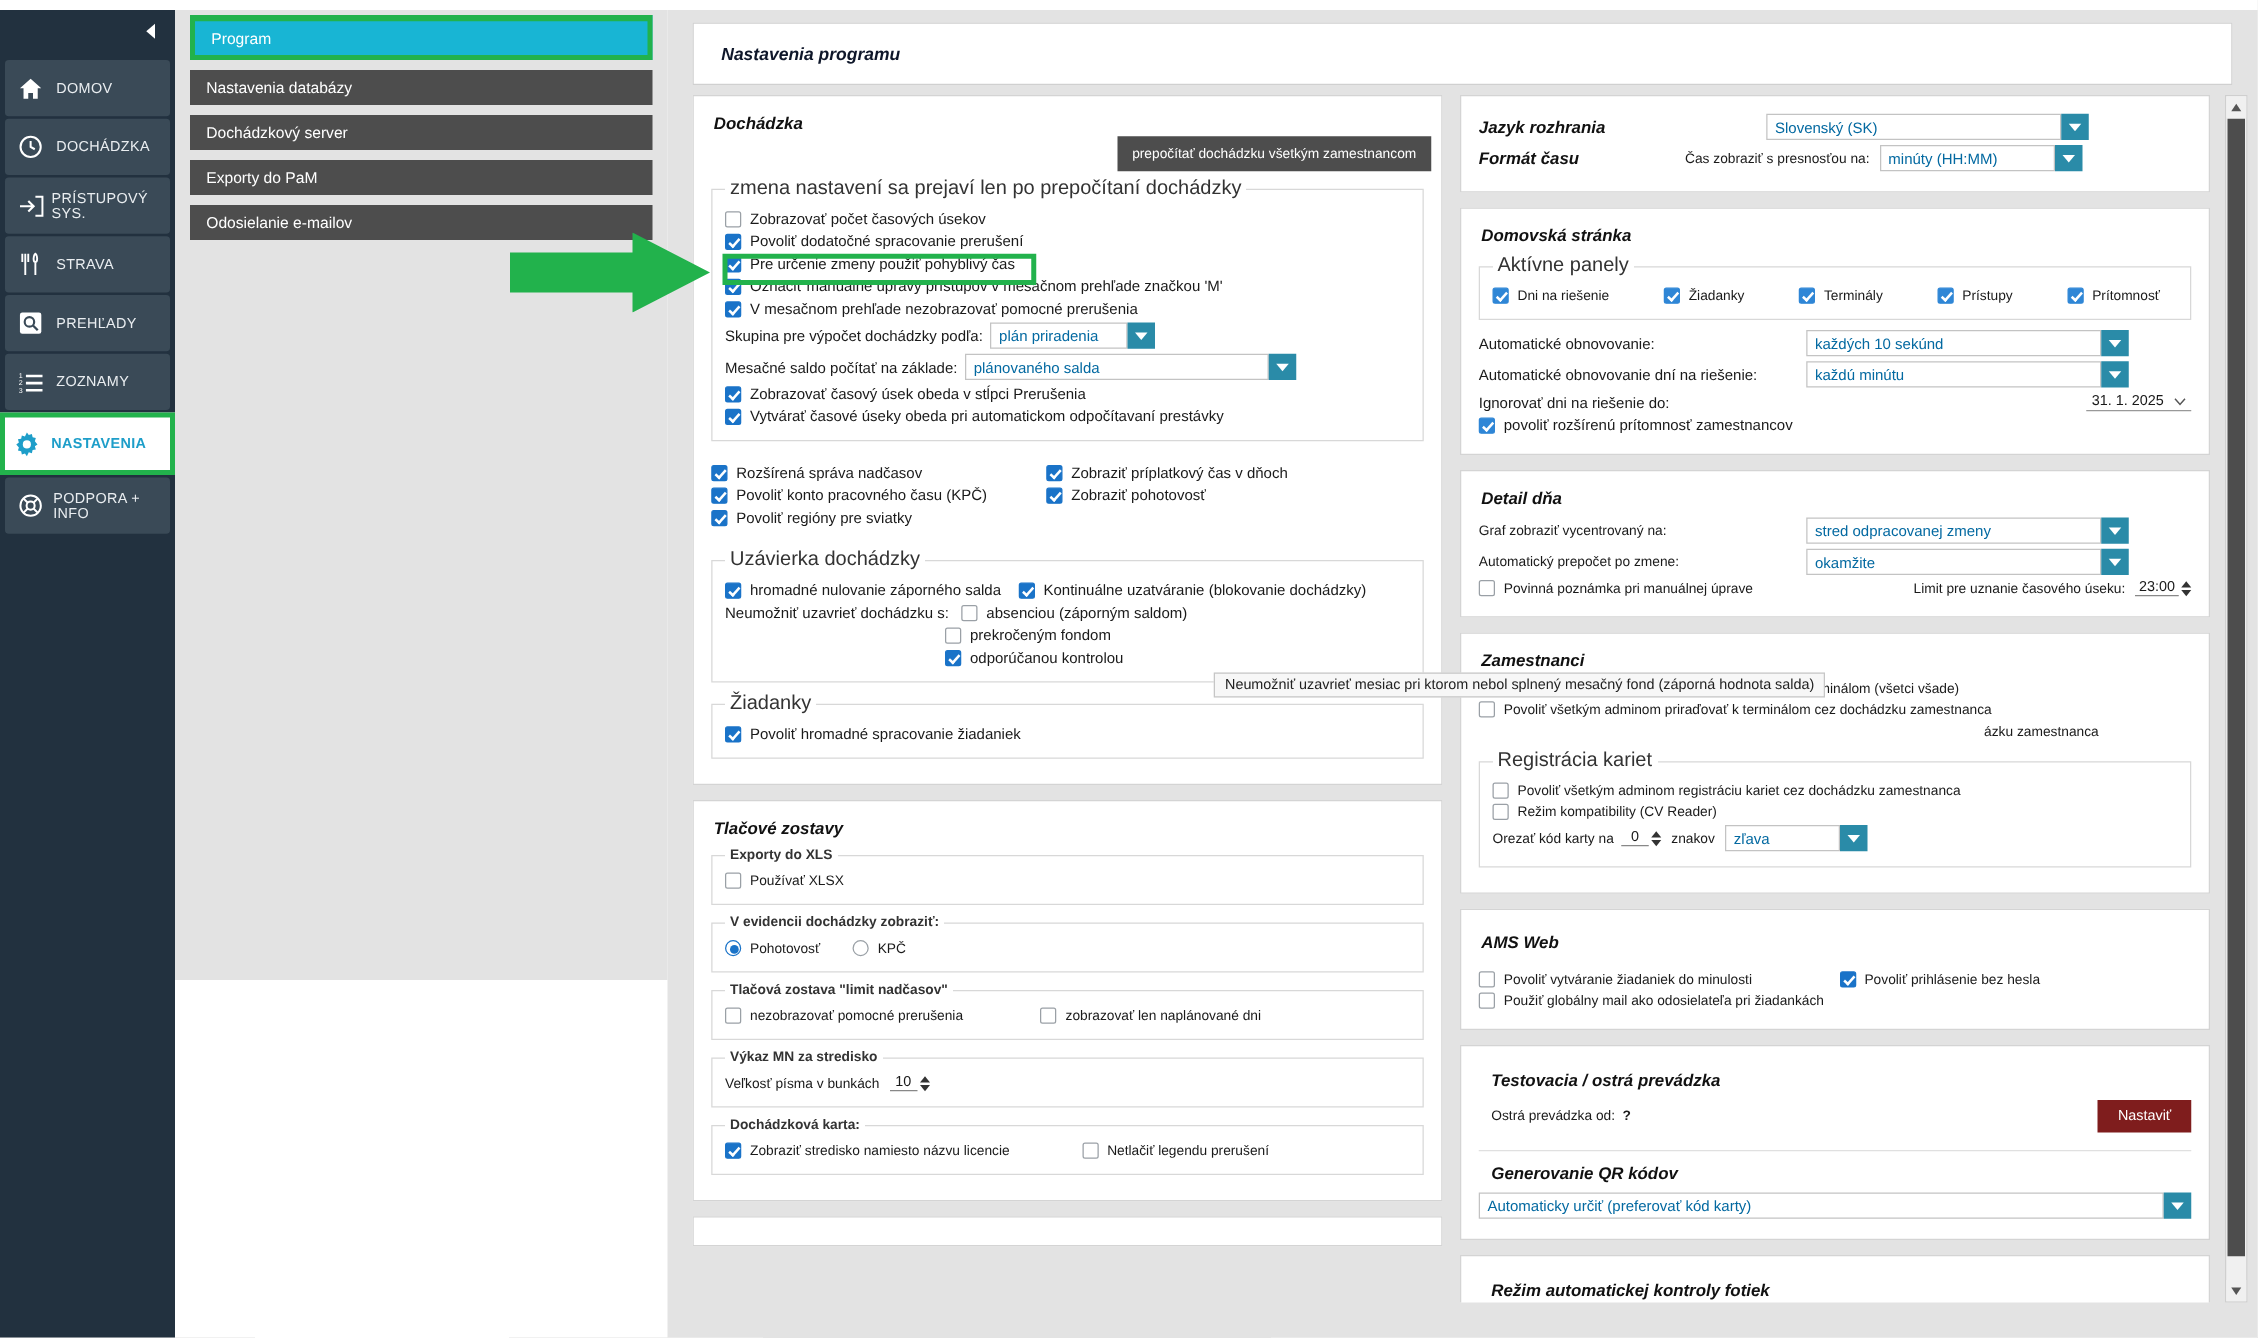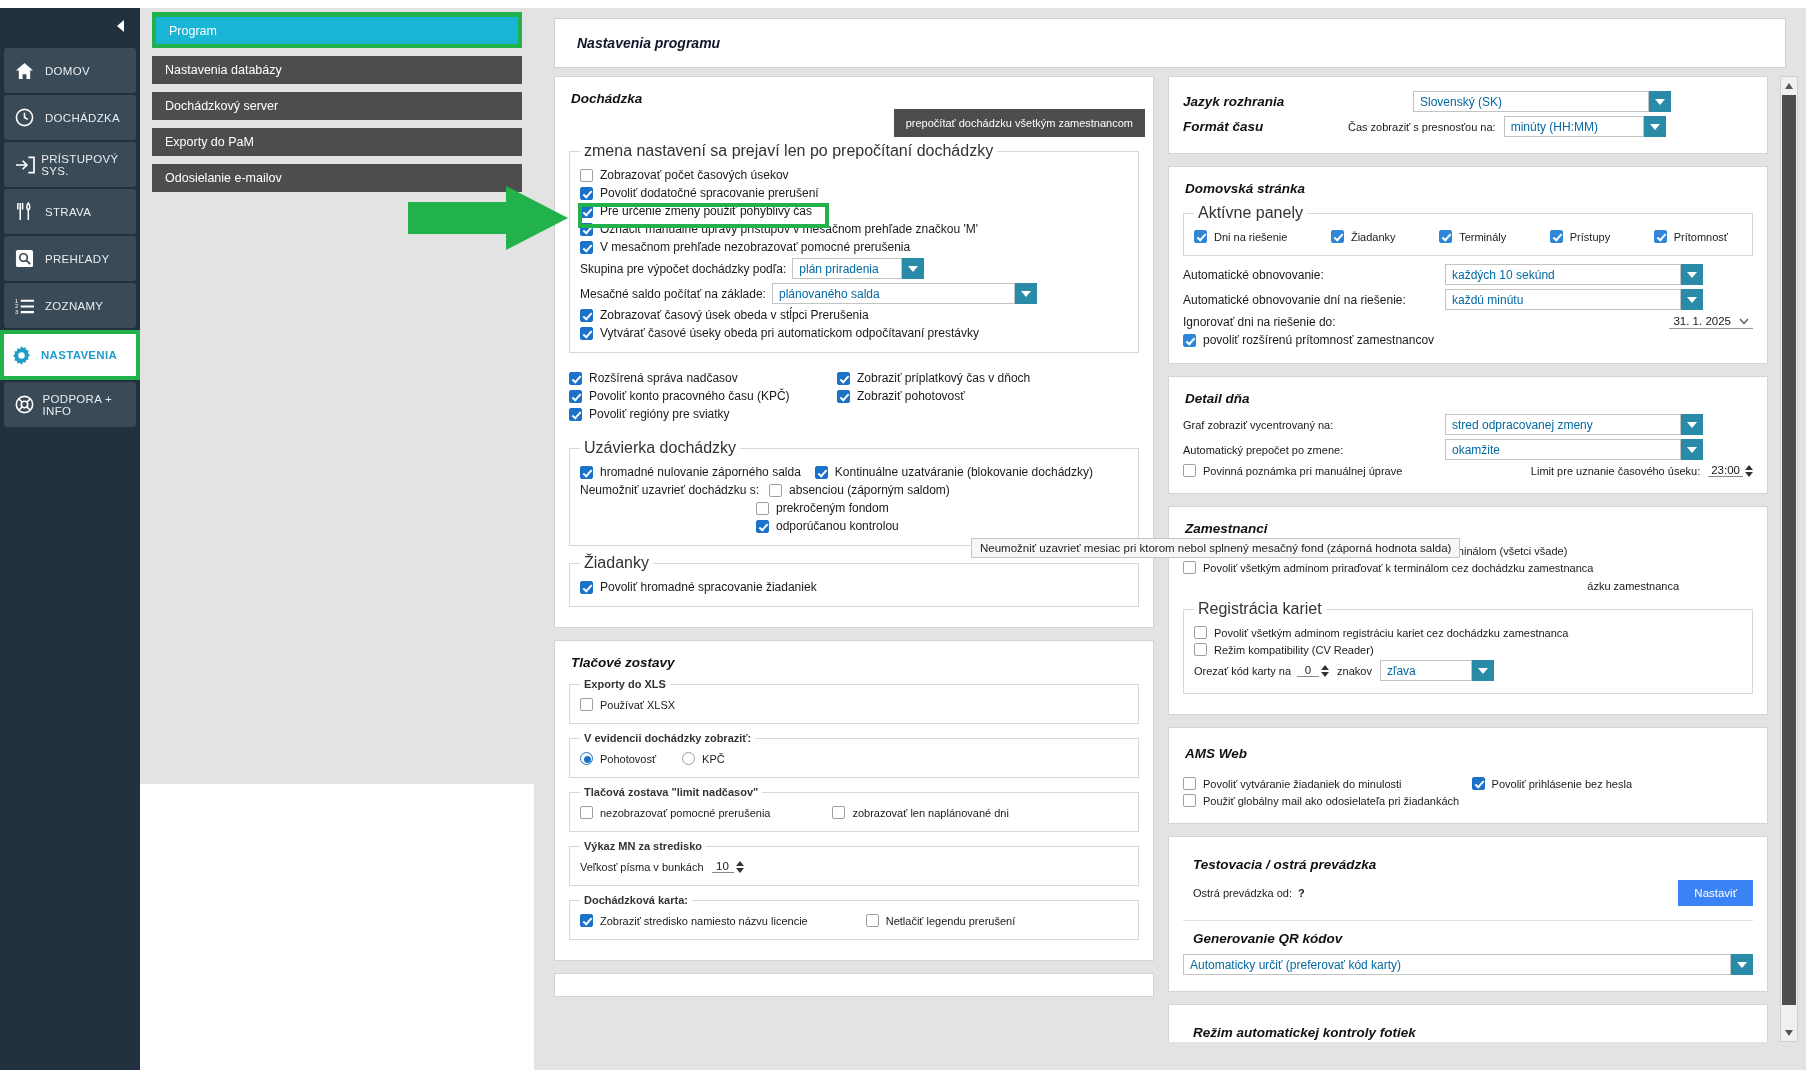--- a/index.html
+++ b/index.html
@@ -110,21 +110,21 @@
   .sel-btn { width:22px; height:21px; background:#2a8ba8; display:flex; align-items:center; justify-content:center; }
   .sel-btn .caret { width:0;height:0;border-left:5px solid transparent;border-right:5px solid transparent;border-top:6px solid #fff; }
 
   .spin { display:flex; align-items:center; }
   .spin .val { border-bottom:1px solid #888; min-width:22px; text-align:center; font-size:11.5px; padding:0 3px; }
   .spin .arrows { display:flex; flex-direction:column; margin-left:2px; }
   .spin .arrows i { width:0;height:0;border-left:4px solid transparent;border-right:4px solid transparent; display:block; }
   .spin .arrows i.up { border-bottom:5px solid #333; margin-bottom:2px; }
   .spin .arrows i.dn { border-top:5px solid #333; }
 
-  .dark-btn { background:#3b82f6; color:#fff; font-size:11.5px; padding:7px 16px; border:none; cursor:pointer; }
+  .dark-btn { background:#7f1d1d; color:#fff; font-size:11.5px; padding:7px 16px; border:none; cursor:pointer; }
 
   .tooltip-dark {
     position:absolute; background:#4d4d4d; color:#fff; font-size:11px;
     padding:8px 12px; white-space:nowrap; z-index:40;
   }
   .tooltip-light {
     position:absolute; background:#f7f7f7; color:#222; font-size:11.5px;
     padding:3px 8px; white-space:nowrap; border:1px solid #c6c6c6; z-index:60;
   }
 

